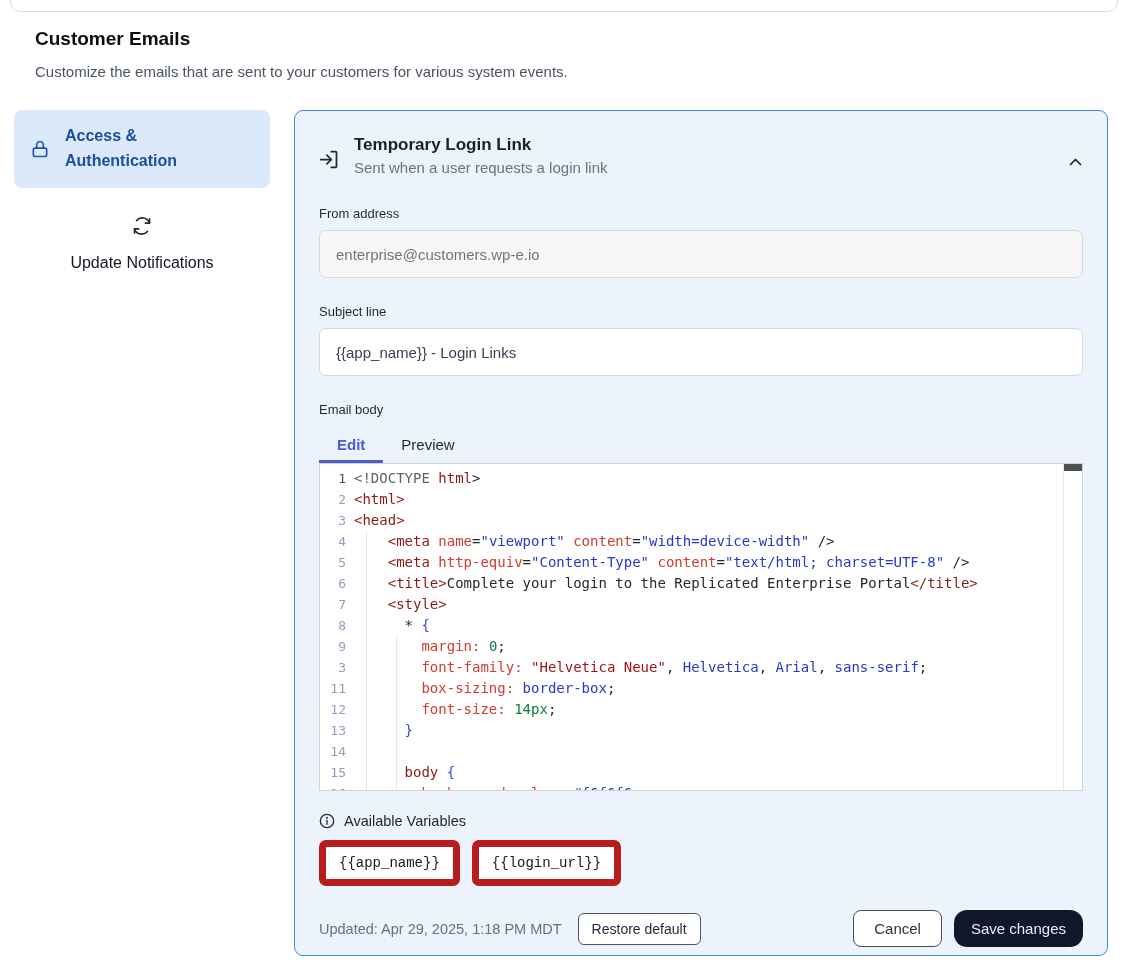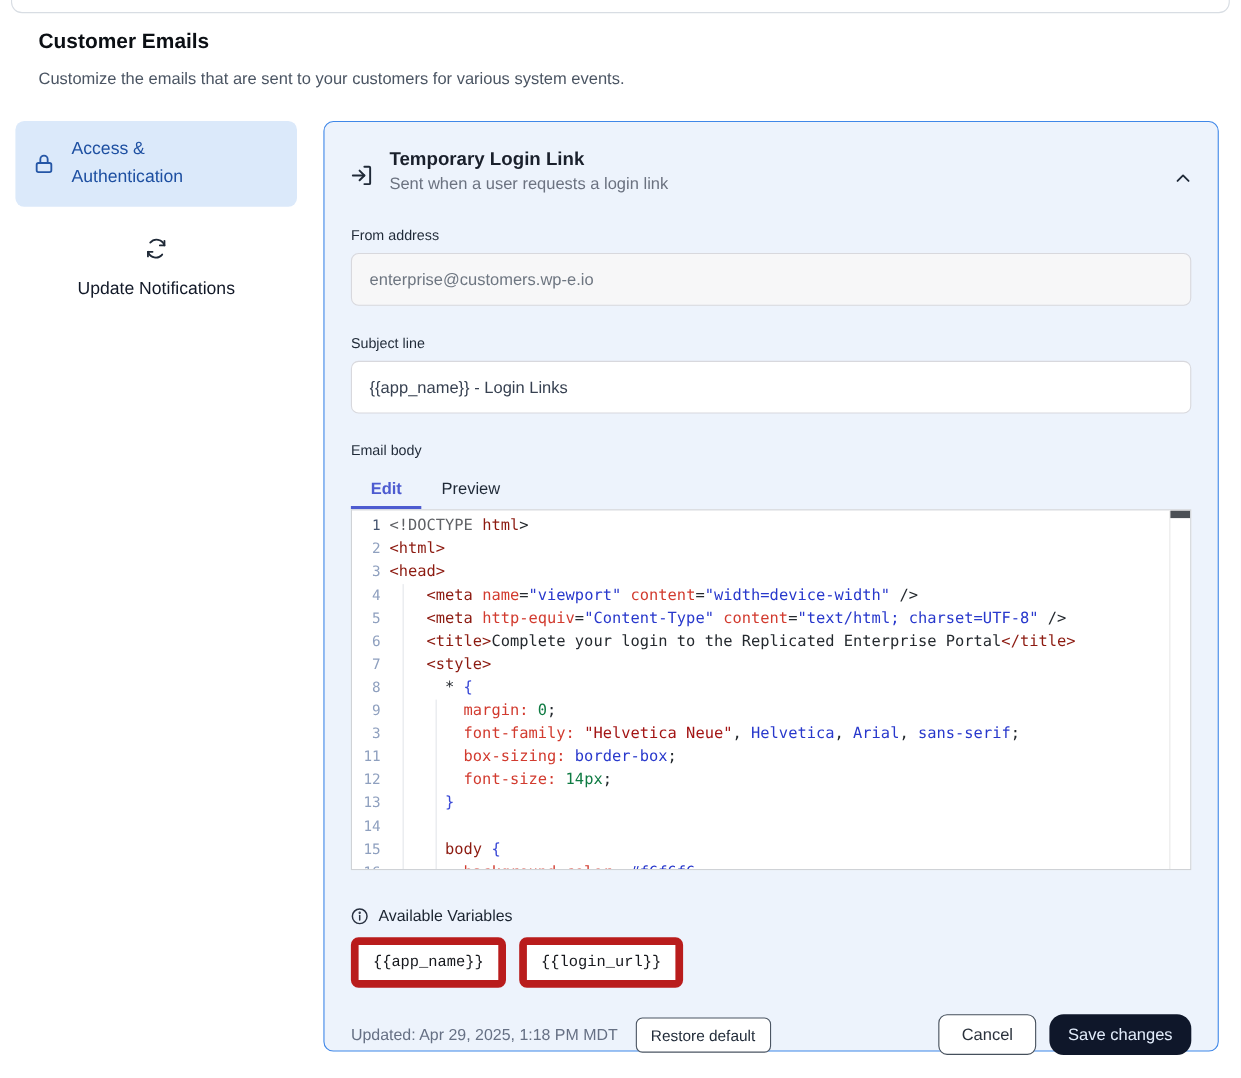--- a/index.html
+++ b/index.html
@@ -69,21 +69,21 @@
   .tk-a{color:#d23b2f;}   
   .tk-s{color:#2838cc;}   
   .tk-k{color:#2838cc;}   
   .tk-b{color:#3a49d6;}   
   .tk-cs{color:#a31515;}  
   .tk-n{color:#0f7b43;}   
   .tk-m{color:#606266;}   
   .tk-x{color:#24292e;}   
   .tk-p{color:#24292e;}   
 
-  .vars-row{display:flex;align-items:center;gap:9px;margin-top:34px;text-align:center;}
+  .vars-row{display:flex;align-items:center;gap:9px;margin-top:22px;text-align:center;}
   .vars-label{font-size:14.5px;color:#1b2430;}
   .chips{display:flex;gap:12px;margin-top:11px;}
   .chip{
     font-family:Liberation Mono, monospace;font-size:14px;color:#16181d;
     background:#fff;border:7px solid #b91c1c;border-radius:7px;padding:8px 13px;cursor:pointer;
   }
 
   .panel-footer{display:flex;align-items:center;margin-top:24px;}
   .updated{font-size:14.5px;color:#667084;}
   .btn{font-family:"Liberation Sans","DejaVu Sans",sans-serif;cursor:pointer;}
@@ -104,21 +104,21 @@
 </div>
 
 <div class="sidebar">
   <div class="side-item active">
     <span class="side-icon">
       <svg width="20" height="20" viewBox="0 0 24 24" fill="none" stroke="#2456a6" stroke-width="2" stroke-linecap="round" stroke-linejoin="round">
         <rect x="4" y="11" width="16" height="10" rx="2"></rect>
         <path d="M8 11V7a4 4 0 0 1 8 0v4"></path>
       </svg>
     </span>
-    <span class="side-label" style="width:150px;">Access &amp; Authentication</span>
+    <span class="side-label" style="width:150px;font-weight:bold;">Access &amp; Authentication</span>
   </div>
   <div class="side-item second">
     <span class="side-icon">
       <svg width="20" height="20" viewBox="0 0 24 24" fill="none" stroke="#1f2937" stroke-width="2" stroke-linecap="round" stroke-linejoin="round">
         <polyline points="21 3.5 21 8.5 16 8.5"></polyline>
         <path d="M21 8.5a9 9 0 0 0-15.5-3"></path>
         <polyline points="3 20.5 3 15.5 8 15.5"></polyline>
         <path d="M3 15.5a9 9 0 0 0 15.5 3"></path>
       </svg>
     </span>

